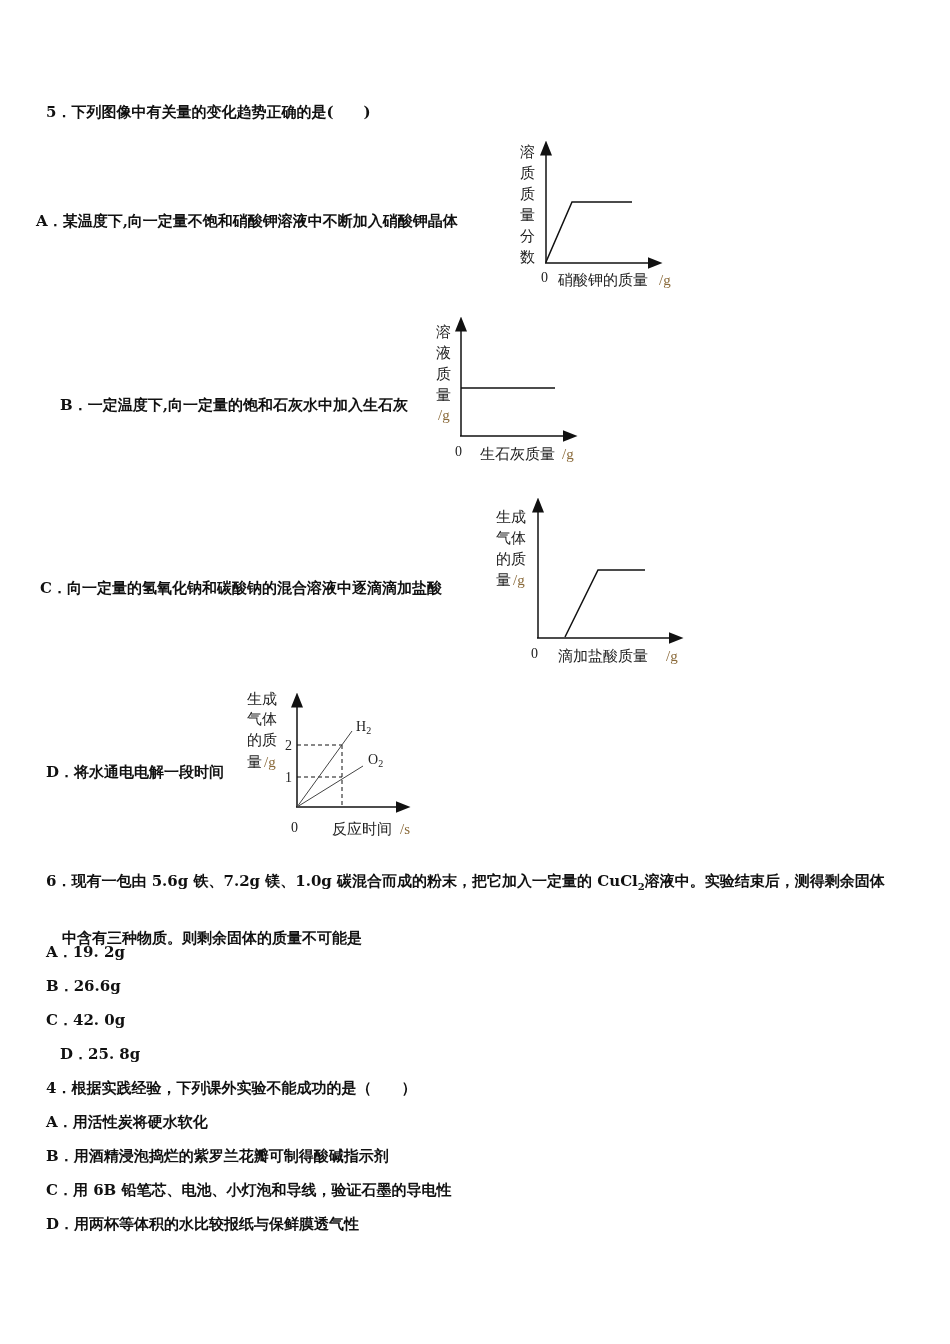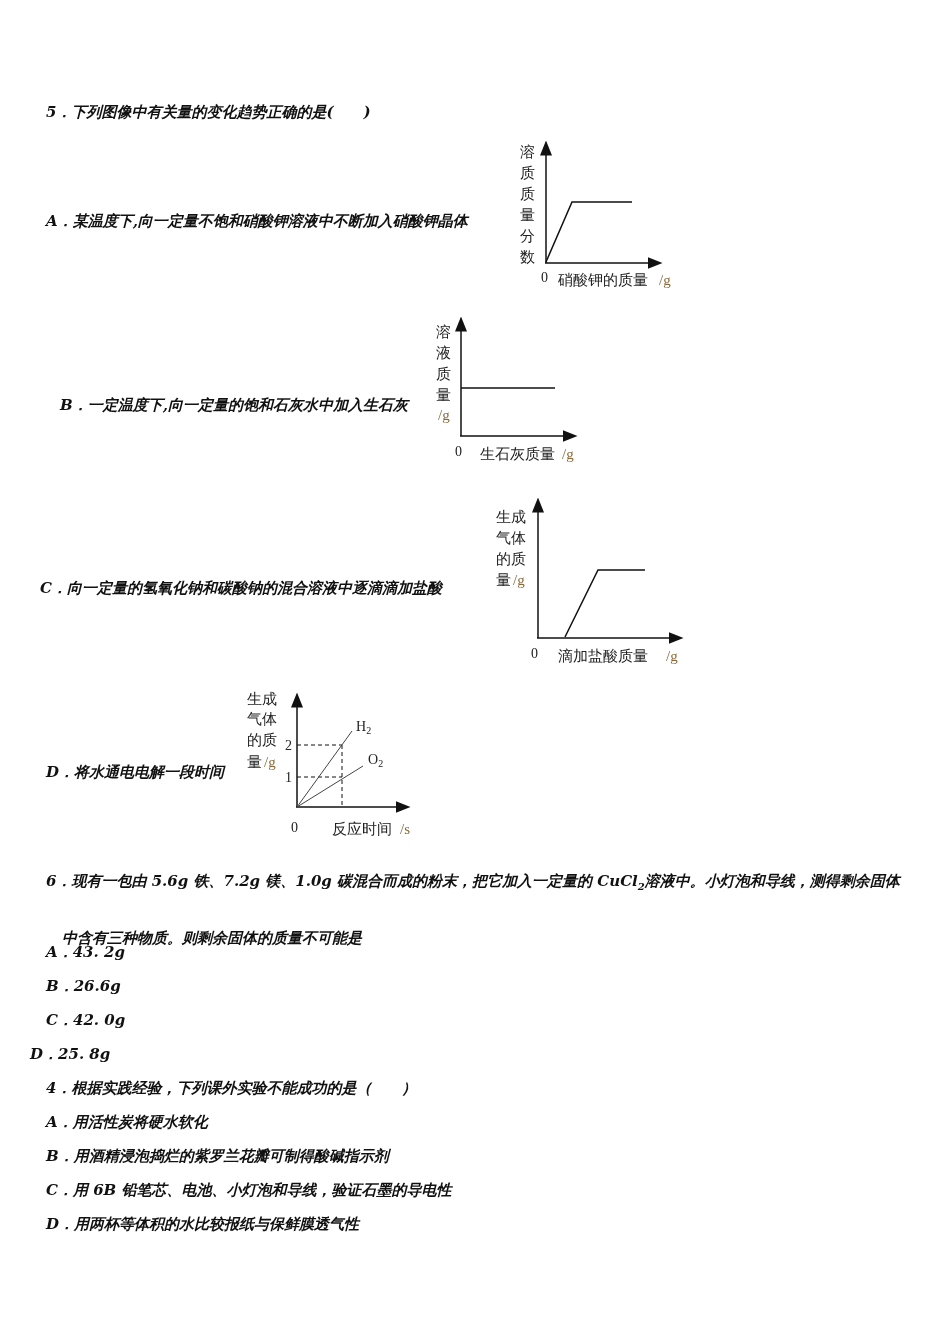--- a/index.html
+++ b/index.html
@@ -1,32 +1,32 @@
 <!DOCTYPE html>
 <html><head>
 <meta charset="utf-8">
 <style>
   html, body { margin:0; padding:0; background:#ffffff; }
   body { width:950px; height:1344px; position:relative; overflow:hidden;
          font-family:"DejaVu Serif","Liberation Serif",serif; color:#111; }
-  .line { position:absolute; font-size:15px; font-weight:bold; white-space:nowrap; line-height:20px;font-style:italic; }
+  .line { position:absolute; font-size:15px; font-weight:bold; white-space:nowrap; line-height:20px; }
   .chart { position:absolute; }
   .chart svg { display:block; overflow:visible; }
   .lbl { font-family:"DejaVu Sans","Liberation Sans",sans-serif; font-size:15px; fill:#222; }
   .unit { font-family:"Liberation Serif",serif; font-size:15px; fill:#8a6a3a; }
   .num { font-family:"Liberation Serif",serif; font-size:14px; fill:#222; }
   .sub { font-size:10px; }
   sub { font-size:10px; }
 </style>
 </head>
 <body>
 
 <div class="line" style="left:46px;top:102px;">5．下列图像中有关量的变化趋势正确的是(　　)</div>
 
-<div class="line" style="left:46px;top:211px;">A．某温度下,向一定量不饱和硝酸钾溶液中不断加入硝酸钾晶体</div>
+<div class="line" style="left:36px;top:211px;">A．某温度下,向一定量不饱和硝酸钾溶液中不断加入硝酸钾晶体</div>
 <div class="line" style="left:46px;top:395px;margin-left:14px;">B．一定温度下,向一定量的饱和石灰水中加入生石灰</div>
 <div class="line" style="left:40px;top:578px;">C．向一定量的氢氧化钠和碳酸钠的混合溶液中逐滴滴加盐酸</div>
 <div class="line" style="left:46px;top:762px;text-align:center;">D．将水通电电解一段时间</div>
 
 <div class="chart" style="left:0;top:0;">
   <svg width="950" height="300" style="position:absolute;left:0;top:0;">
     <defs>
       <marker id="arr" markerWidth="10" markerHeight="10" refX="5" refY="5" orient="auto">
         <path d="M0,1 L10,5 L0,9 Z" fill="#111"></path>
       </marker>
@@ -121,25 +121,25 @@
     <text class="num" x="368" y="764"><tspan>O</tspan><tspan class="sub" dy="3">2</tspan></text>
     <text class="num" x="285" y="750">2</text>
     <text class="num" x="285" y="782">1</text>
     <text class="num" x="291" y="832">0</text>
     <text class="lbl" x="332" y="834">反应时间</text>
     <text class="unit" x="400" y="834">/s</text>
   </svg>
 </div>
 
 <div class="line" style="left:46px;top:871px;">
-  <span>6．现有一包由 5.6g 铁、7.2g 镁、1.0g 碳混合而成的粉末，把它加入一定量的 CuCl</span><sub>2</sub><span>溶液中。小灯泡和导线，测得剩余固体</span>
+  <span>6．现有一包由 5.6g 铁、7.2g 镁、1.0g 碳混合而成的粉末，把它加入一定量的 CuCl</span><sub>2</sub><span>溶液中。实验结束后，测得剩余固体</span>
 </div>
 <div class="line" style="left:46px;top:928px;margin-left:16px;">中含有三种物质。则剩余固体的质量不可能是</div>
-<div class="line" style="left:46px;top:942px;">A．43. 2g</div>
+<div class="line" style="left:46px;top:942px;">A．19. 2g</div>
 <div class="line" style="left:46px;top:976px;">B．26.6g</div>
 <div class="line" style="left:46px;top:1010px;">C．42. 0g</div>
-<div class="line" style="left:30px;top:1044px;">D．25. 8g</div>
+<div class="line" style="left:60px;top:1044px;">D．25. 8g</div>
 
 <div class="line" style="left:46px;top:1078px;">4．根据实践经验，下列课外实验不能成功的是（　　）</div>
 <div class="line" style="left:46px;top:1112px;">A．用活性炭将硬水软化</div>
 <div class="line" style="left:46px;top:1146px;">B．用酒精浸泡捣烂的紫罗兰花瓣可制得酸碱指示剂</div>
 <div class="line" style="left:46px;top:1180px;">C．用 6B 铅笔芯、电池、小灯泡和导线，验证石墨的导电性</div>
 <div class="line" style="left:46px;top:1214px;">D．用两杯等体积的水比较报纸与保鲜膜透气性</div>
 
 </body></html>

